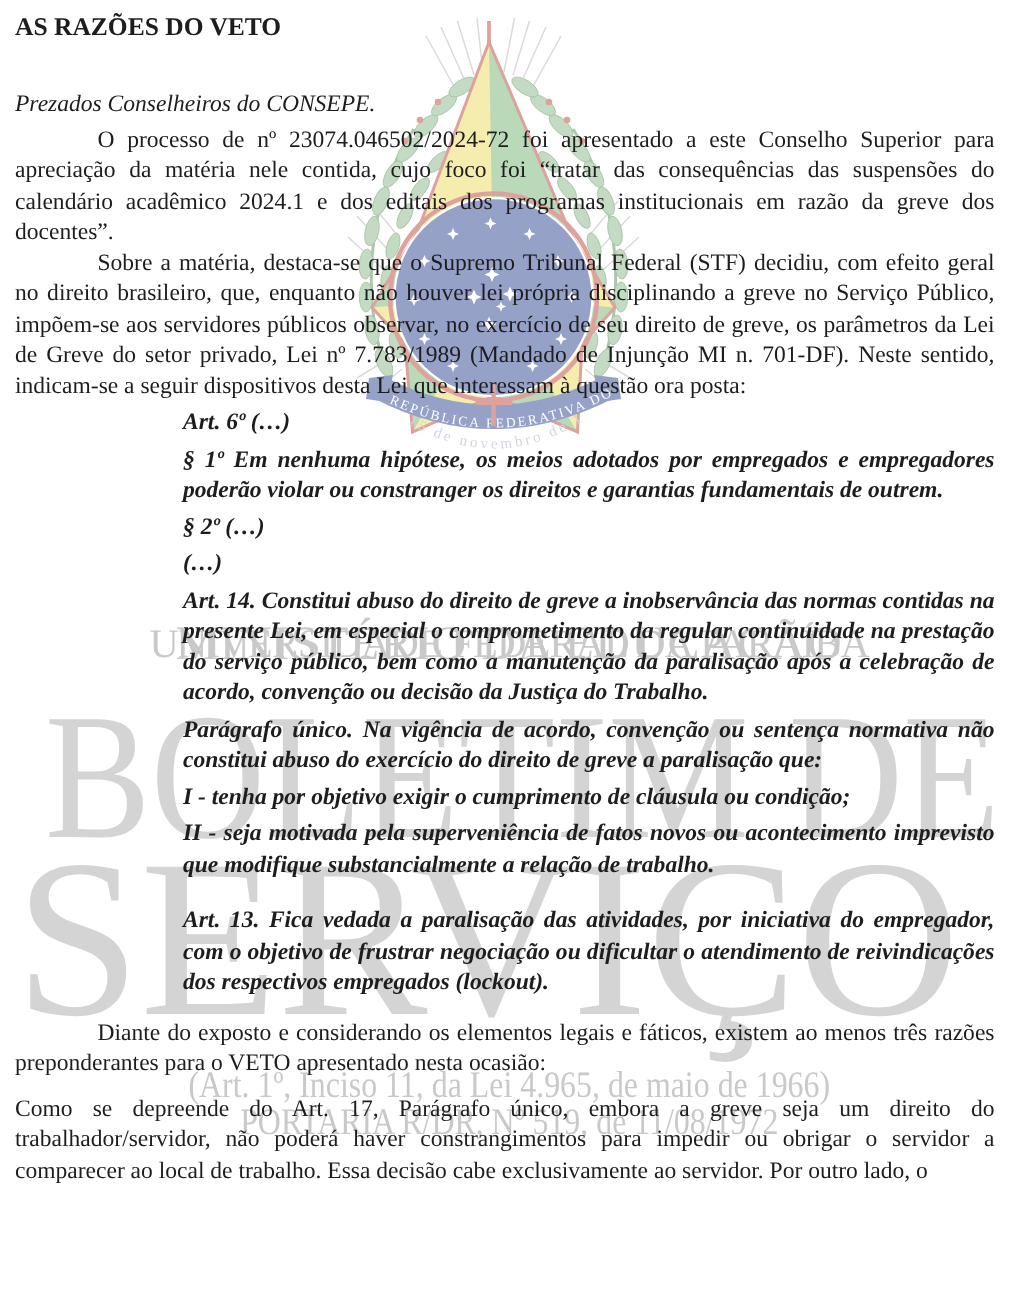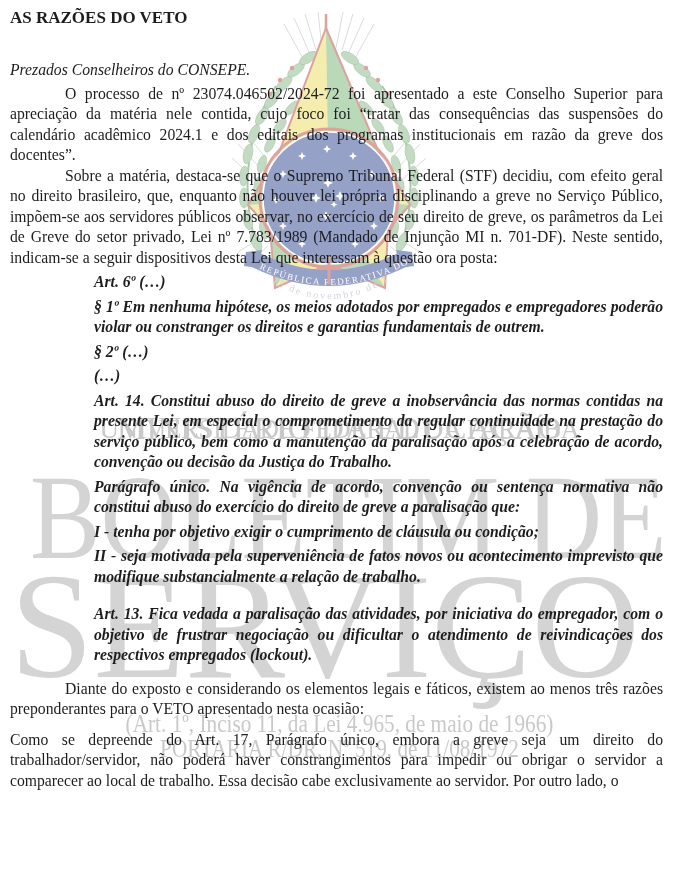--- a/index.html
+++ b/index.html
@@ -19,21 +19,21 @@
   
   .content{position:absolute;inset:0;z-index:1;padding:6px 16px 0 10px;}
   .content h1{font-size:17px;font-weight:bold;margin:2px 0 0 0;line-height:20px;}
   .content h2{font-size:16px;font-weight:bold;margin:27px 0 0 0;line-height:20px;}
   .content p{font-size:15.7px;line-height:20.5px;text-align:justify;margin:0;}
   .sal{margin-top:32px !important;font-style:italic;}
   .p-first{margin-top:3px !important;text-indent:55px;}
   .p-indent{text-indent:55px;}
   .closing{margin-top:13px !important;text-indent:55px;}
   .reason-par{margin-top:10px !important;}
-  .quotes{margin-left:84px;}
+  .quotes{margin-left:112px;}
   .quotes p{font-weight:bold;font-style:italic;margin-top:4px;}
   .quotes p.q-gap{margin-top:17px;}
 </style>
 </head>
 <body>
 
 <div class="page">
 
   <div class="wm">
 

